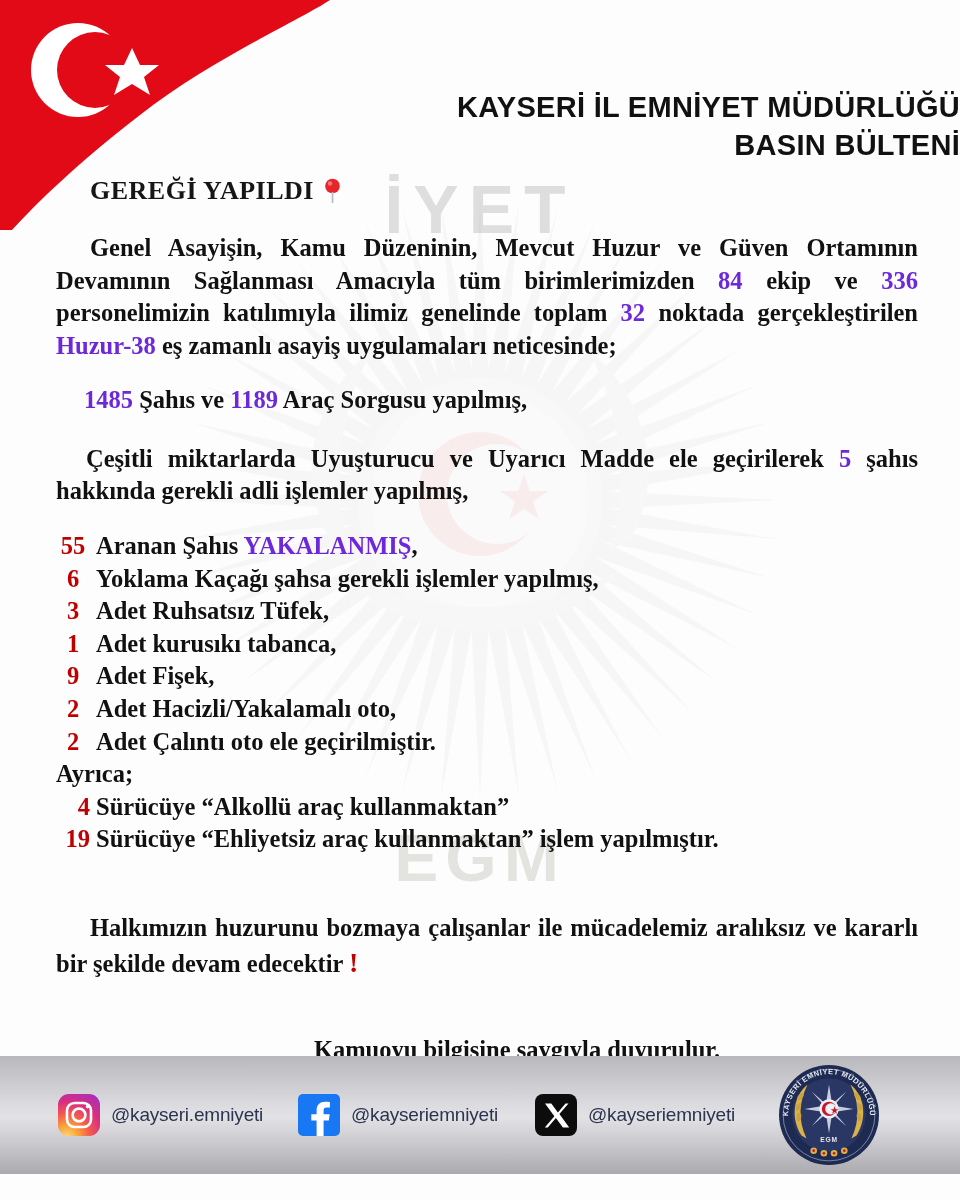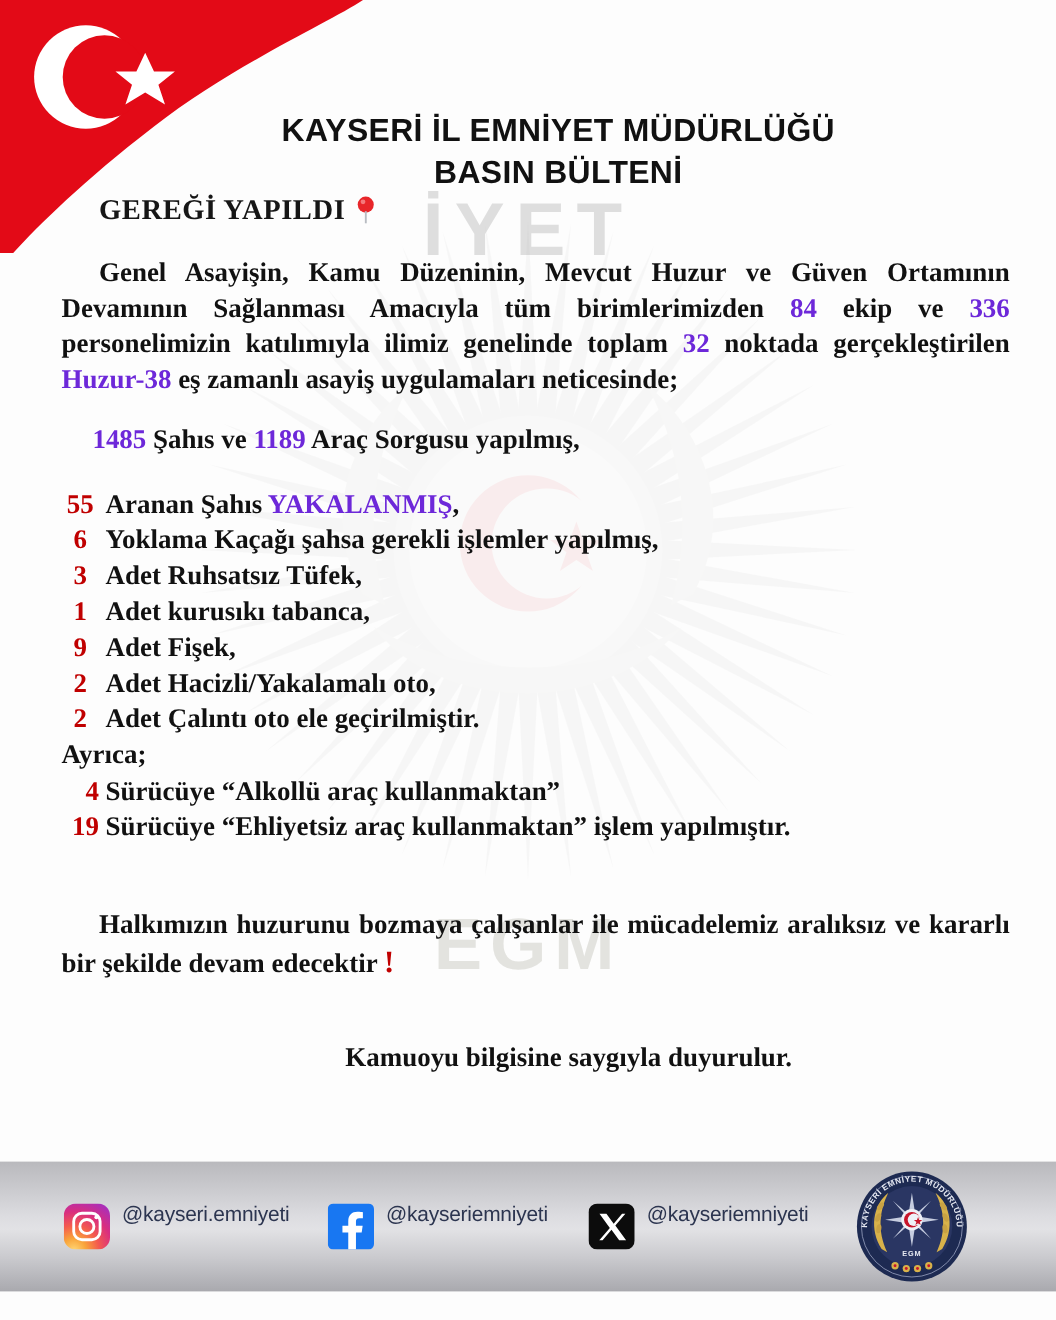--- a/index.html
+++ b/index.html
@@ -49,22 +49,22 @@
   }
 
   
   .flag-corner {
     position:absolute; left:0; top:0;
     width:330px; height:230px; z-index:5;
   }
 
   
   .header {
-    position:absolute; left:0; top:100px; width:100%;
-    text-align:center; z-index:6;
+    position:absolute; left:0; top:88px; width:100%;
+    text-align:right; z-index:6;
   }
   .header .ttl {
     font-family:"Liberation Sans", sans-serif;
     font-weight:bold;
     font-size:29px;
     letter-spacing:0.3px;
     color:#111111;
     line-height:1.32;
     padding-left:55px;
   }
@@ -121,21 +121,21 @@
   
   .footer {
     position:absolute; left:0; bottom:26px;
     width:100%; height:118px; z-index:7;
     background:linear-gradient(to bottom,
       #b9b9bd 0%, #c6c6ca 16%, #dcdce0 42%,
       #e2e2e5 52%, #cacace 74%, #b3b3b8 92%, #a9a9ae 100%);
     display:flex; align-items:center;
   }
   .social {
-    display:flex; align-items:flex-start; gap:11px;
+    display:flex; align-items:center; gap:11px;
   }
   .social .handle {
     font-family:"Liberation Sans", sans-serif;
     font-size:19px; font-weight:normal;
     color:#2c3550; letter-spacing:-0.2px;
     white-space:nowrap;
   }
   .s-ig { position:absolute; left:58px; }
   .s-fb { position:absolute; left:298px; }
   .s-x  { position:absolute; left:535px; }
@@ -253,20 +253,21 @@
       <rect x="7.7" y="14" width="1.7" height="11" fill="#b8bcc2"></rect>
     </svg>
   </div>
 
   <div class="content">
 
     <p class="para intro"><span>Genel Asayişin, Kamu Düzeninin, Mevcut Huzur ve Güven Ortamının Devamının Sağlanması Amacıyla tüm birimlerimizden </span><span class="r">84</span><span> ekip ve </span><span class="r">336</span><span> personelimizin katılımıyla ilimiz genelinde toplam </span><span class="r">32</span><span> noktada gerçekleştirilen </span><span class="r nowrap">Huzur-38</span><span> eş zamanlı asayiş  uygulamaları neticesinde;</span></p>
 
     <p class="para q"><span class="r">1485</span><span> Şahıs ve </span><span class="r">1189</span><span> Araç Sorgusu yapılmış,</span></p>
 
+    <p class="para drug"><span>Çeşitli miktarlarda Uyuşturucu ve Uyarıcı Madde ele geçirilerek </span><span class="r">5</span><span> şahıs hakkında gerekli adli işlemler yapılmış,</span></p>
 
     <ul class="list">
       <li><span class="num">55</span><span>Aranan Şahıs </span><span class="r">YAKALANMIŞ</span><span>,</span></li>
       <li><span class="num">6</span><span>Yoklama Kaçağı şahsa gerekli işlemler yapılmış,</span></li>
       <li><span class="num">3</span><span>Adet Ruhsatsız Tüfek,</span></li>
       <li><span class="num">1</span><span>Adet kurusıkı tabanca,</span></li>
       <li><span class="num">9</span><span>Adet Fişek,</span></li>
       <li><span class="num">2</span><span>Adet Hacizli/Yakalamalı oto,</span></li>
       <li><span class="num">2</span><span>Adet Çalıntı oto ele geçirilmiştir.</span></li>
     </ul>

